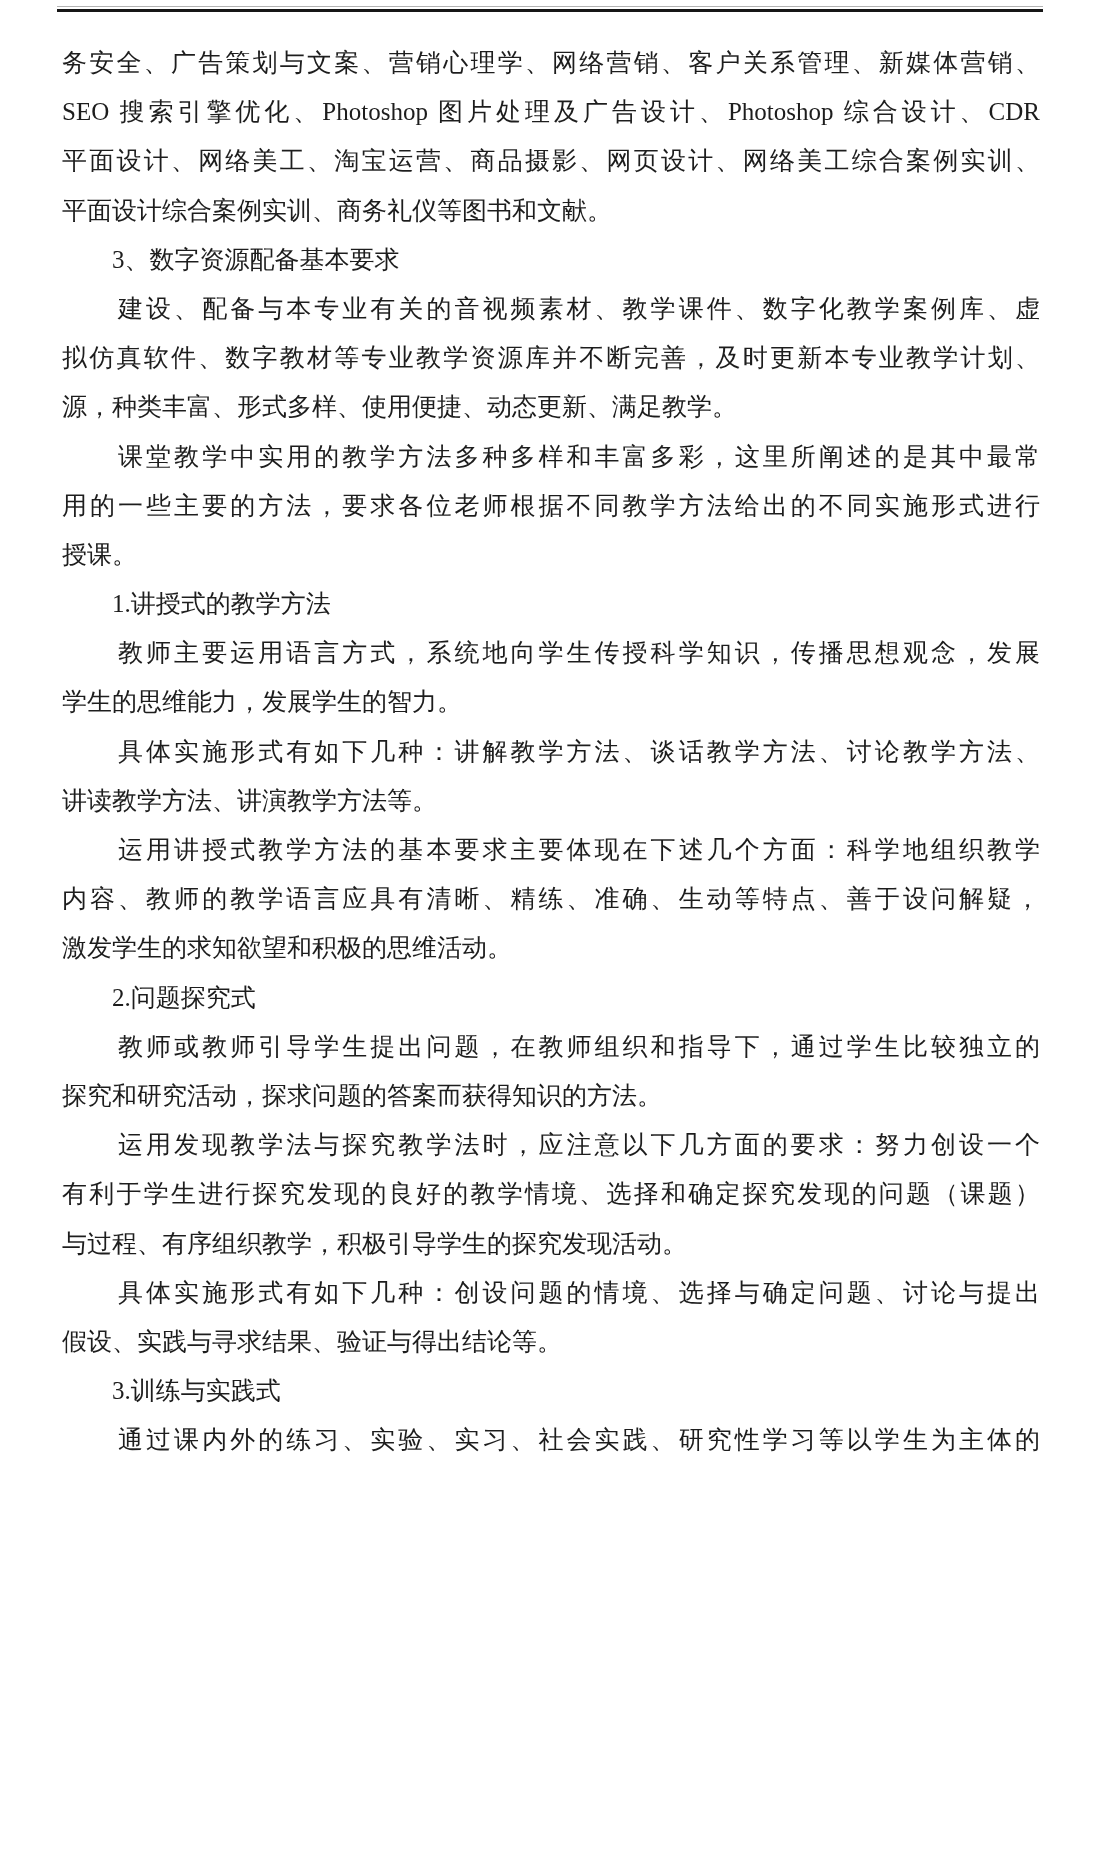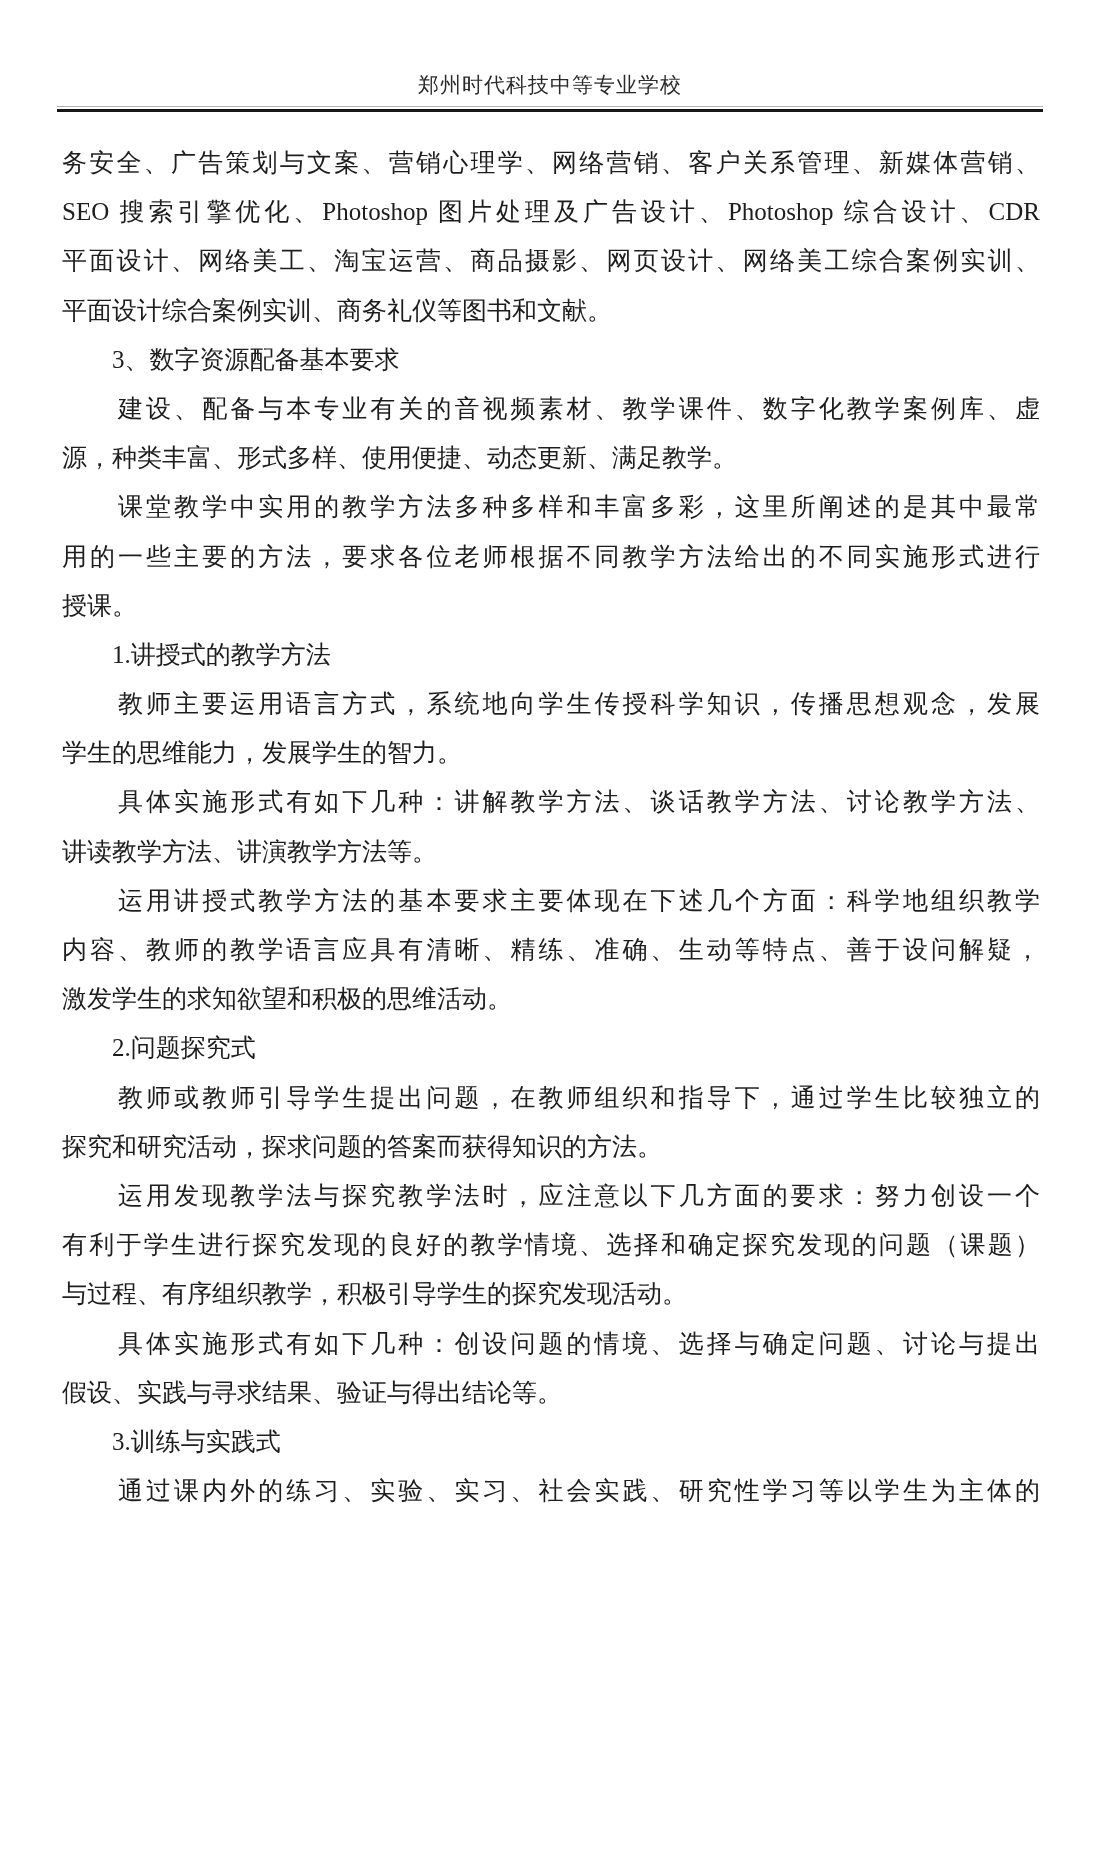--- a/index.html
+++ b/index.html
@@ -43,31 +43,29 @@
   .line.fill {
     text-align: justify;
     text-align-last: justify;
     -moz-text-align-last: justify;
   }
 </style>
 </head>
 <body>
 
 <div class="page">
-  <div class="header">
-    <span>郑州时代科技中等专业学校</span>
-  </div>
   <div class="header-rule"></div>
   <div class="body-text" id="body-text">
       <div class="line fill">务安全、广告策划与文案、营销心理学、网络营销、客户关系管理、新媒体营销、</div>
       <div class="line fill">SEO 搜索引擎优化、Photoshop 图片处理及广告设计、Photoshop 综合设计、CDR</div>
       <div class="line fill">平面设计、网络美工、淘宝运营、商品摄影、网页设计、网络美工综合案例实训、</div>
       <div class="line">平面设计综合案例实训、商务礼仪等图书和文献。</div>
       <div class="line">　　3、数字资源配备基本要求</div>
       <div class="line fill">　　建设、配备与本专业有关的音视频素材、教学课件、数字化教学案例库、虚</div>
+      <div class="line fill">拟仿真软件、数字教材等专业教学资源库并不断完善，及时更新本专业教学计划、</div>
       <div class="line">源，种类丰富、形式多样、使用便捷、动态更新、满足教学。</div>
       <div class="line fill">　　课堂教学中实用的教学方法多种多样和丰富多彩，这里所阐述的是其中最常</div>
       <div class="line fill">用的一些主要的方法，要求各位老师根据不同教学方法给出的不同实施形式进行</div>
       <div class="line">授课。</div>
       <div class="line">　　1.讲授式的教学方法</div>
       <div class="line fill">　　教师主要运用语言方式，系统地向学生传授科学知识，传播思想观念，发展</div>
       <div class="line">学生的思维能力，发展学生的智力。</div>
       <div class="line fill">　　具体实施形式有如下几种：讲解教学方法、谈话教学方法、讨论教学方法、</div>
       <div class="line">讲读教学方法、讲演教学方法等。</div>
       <div class="line fill">　　运用讲授式教学方法的基本要求主要体现在下述几个方面：科学地组织教学</div>

